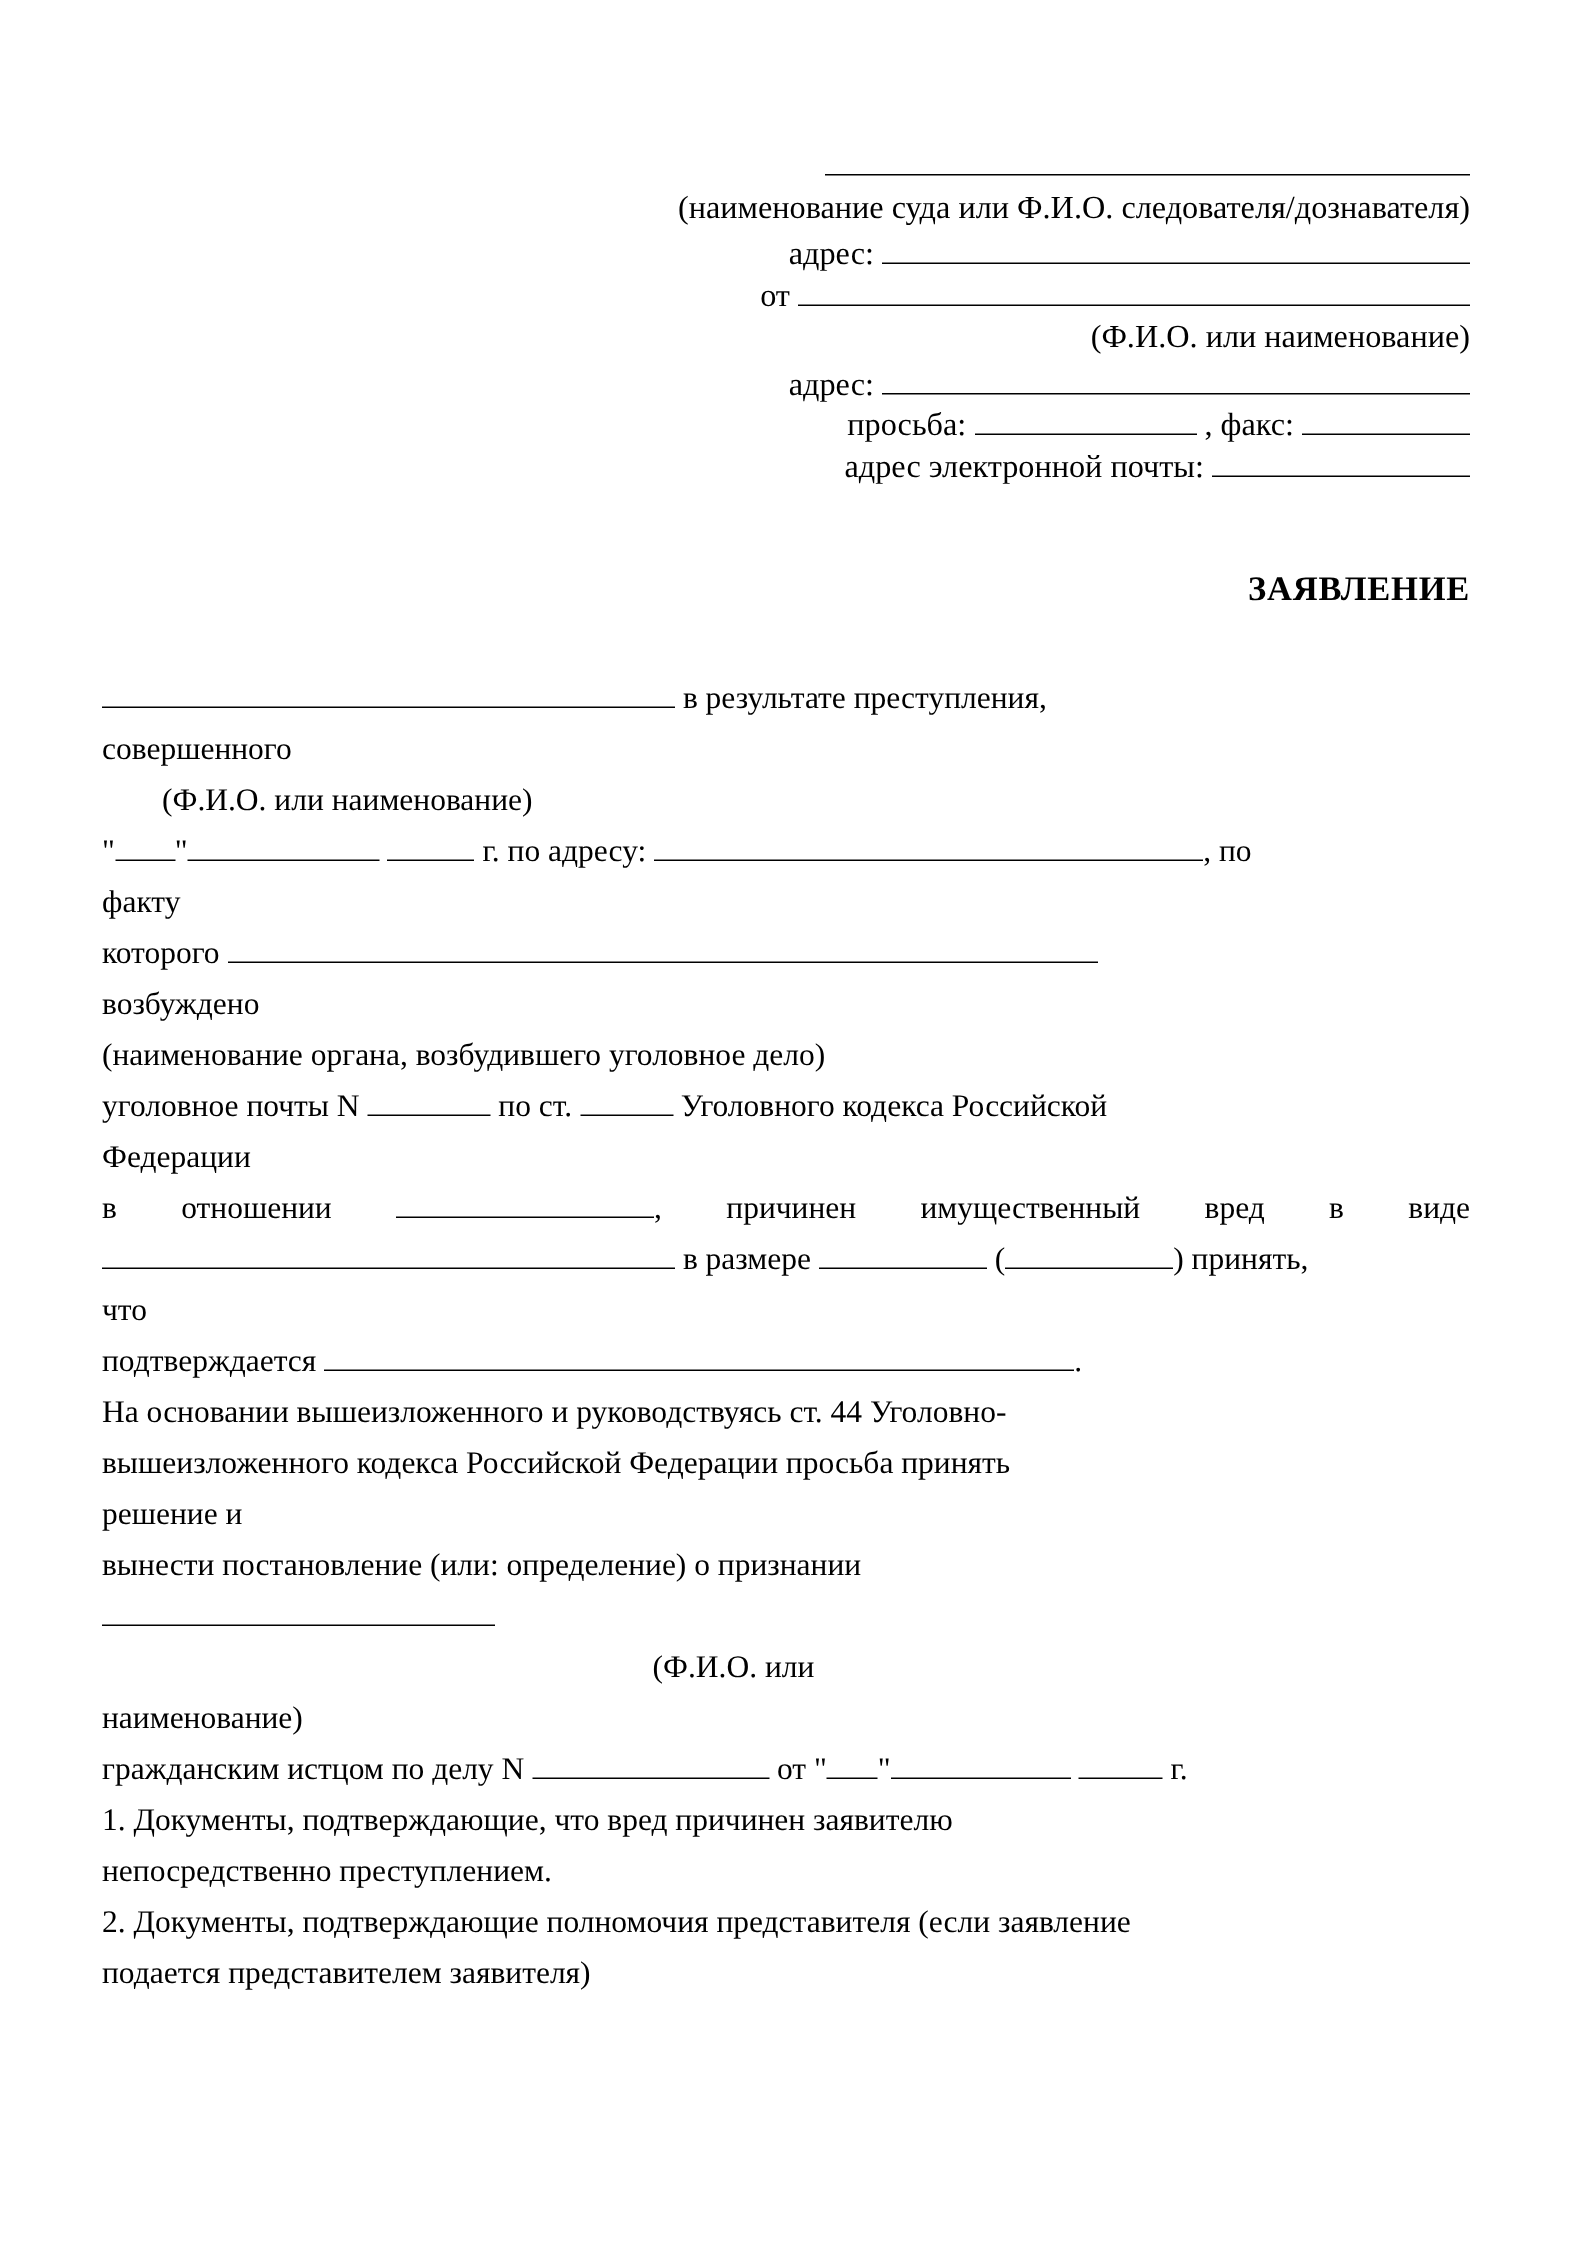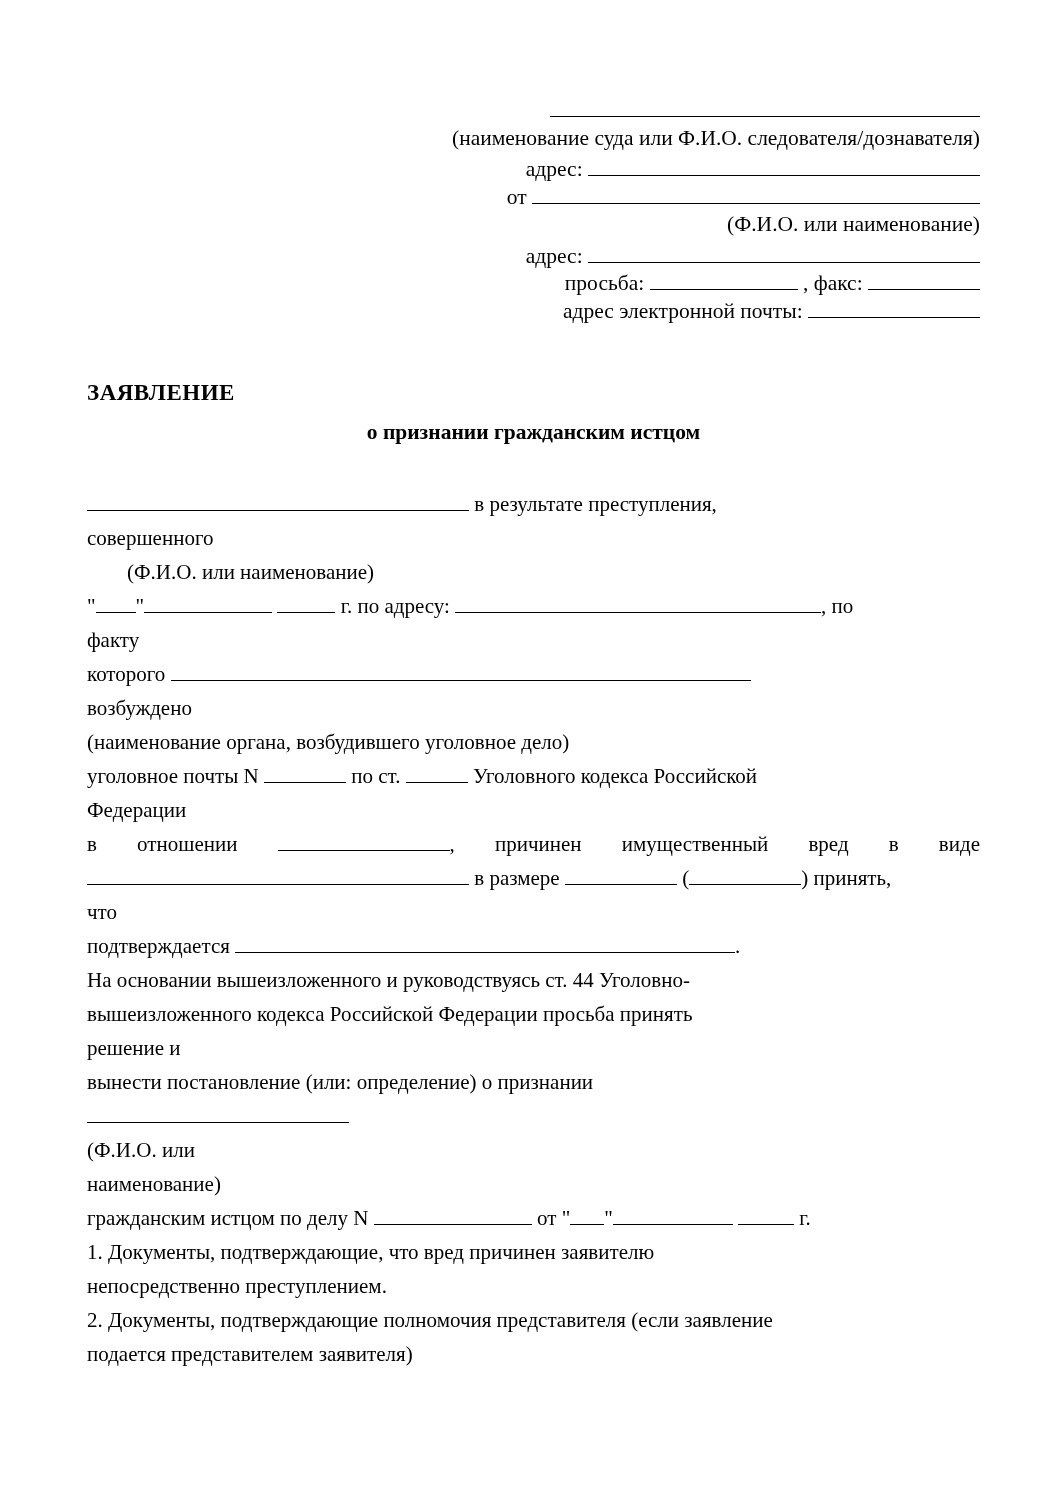--- a/index.html
+++ b/index.html
@@ -11,21 +11,21 @@
     width: 1060px;
     height: 1500px;
     font-family: "Liberation Serif", "DejaVu Serif", serif;
     color: #000000;
   }
   .page {
     position: relative;
     width: 1060px;
     height: 1500px;
     box-sizing: border-box;
-    padding: 100px 80px 40px 87px;
+    padding: 100px 80px 40px 68px;
   }
   .header-block {
     width: 100%;
     text-align: right;
     font-size: 21.5px;
     line-height: 1.0;
   }
   .hdr-line {
     margin: 0 0 6px 0;
     white-space: nowrap;
@@ -45,21 +45,21 @@
   .r-fax { width: 112px; }
   .r-email { width: 172px; }
 
   .hdr-caption {
     font-size: 21.5px;
     margin: 2px 0 10px 0;
     display: block;
   }
 
   .title {
-    text-align: left;
+    text-align: right;
     font-weight: bold;
     font-size: 23px;
     letter-spacing: 0.5px;
     margin: 58px 0 0 0;
   }
   .subtitle {
     text-align: center;
     font-weight: bold;
     font-size: 21.5px;
     margin: 14px 0 0 0;
@@ -129,21 +129,20 @@
       <span>, факс:</span>
       <span class="rule r-fax"></span>
     </span>
     <span class="hdr-line">
       <span>адрес электронной почты:</span>
       <span class="rule r-email"></span>
     </span>
   </div>
 
   <div class="title">ЗАЯВЛЕНИЕ</div>
-  <div class="subtitle">о признании гражданским истцом</div>
 
   <div class="body-block">
 
     <span class="p">
       <span class="rule u1"></span>
       <span>в результате преступления,</span>
     </span>
 
     <span class="p">совершенного</span>
 
@@ -198,21 +197,21 @@
 
     <span class="p">На  основании  вышеизложенного  и  руководствуясь  ст.  44  Уголовно-</span>
     <span class="p">вышеизложенного  кодекса  Российской  Федерации  просьба  принять</span>
     <span class="p">решение и</span>
     <span class="p">вынести  постановление (или: определение) о признании</span>
 
     <span class="p">
       <span class="rule u-fio-small"></span>
     </span>
 
-    <span class="p" style="text-align:left; padding-right:70px;">(Ф.И.О. или</span>
+    <span class="p" style="text-align:center; padding-right:70px;">(Ф.И.О. или</span>
     <span class="p">наименование)</span>
 
     <span class="p">
       <span>гражданским истцом по делу N</span>
       <span class="rule u-delo2"></span>
       <span>от</span>
       <span>"</span><span class="rule u-dd"></span><span>"</span><span class="rule u-mm"></span>
       <span class="rule u-yy"></span>
       <span>г.</span>
     </span>

